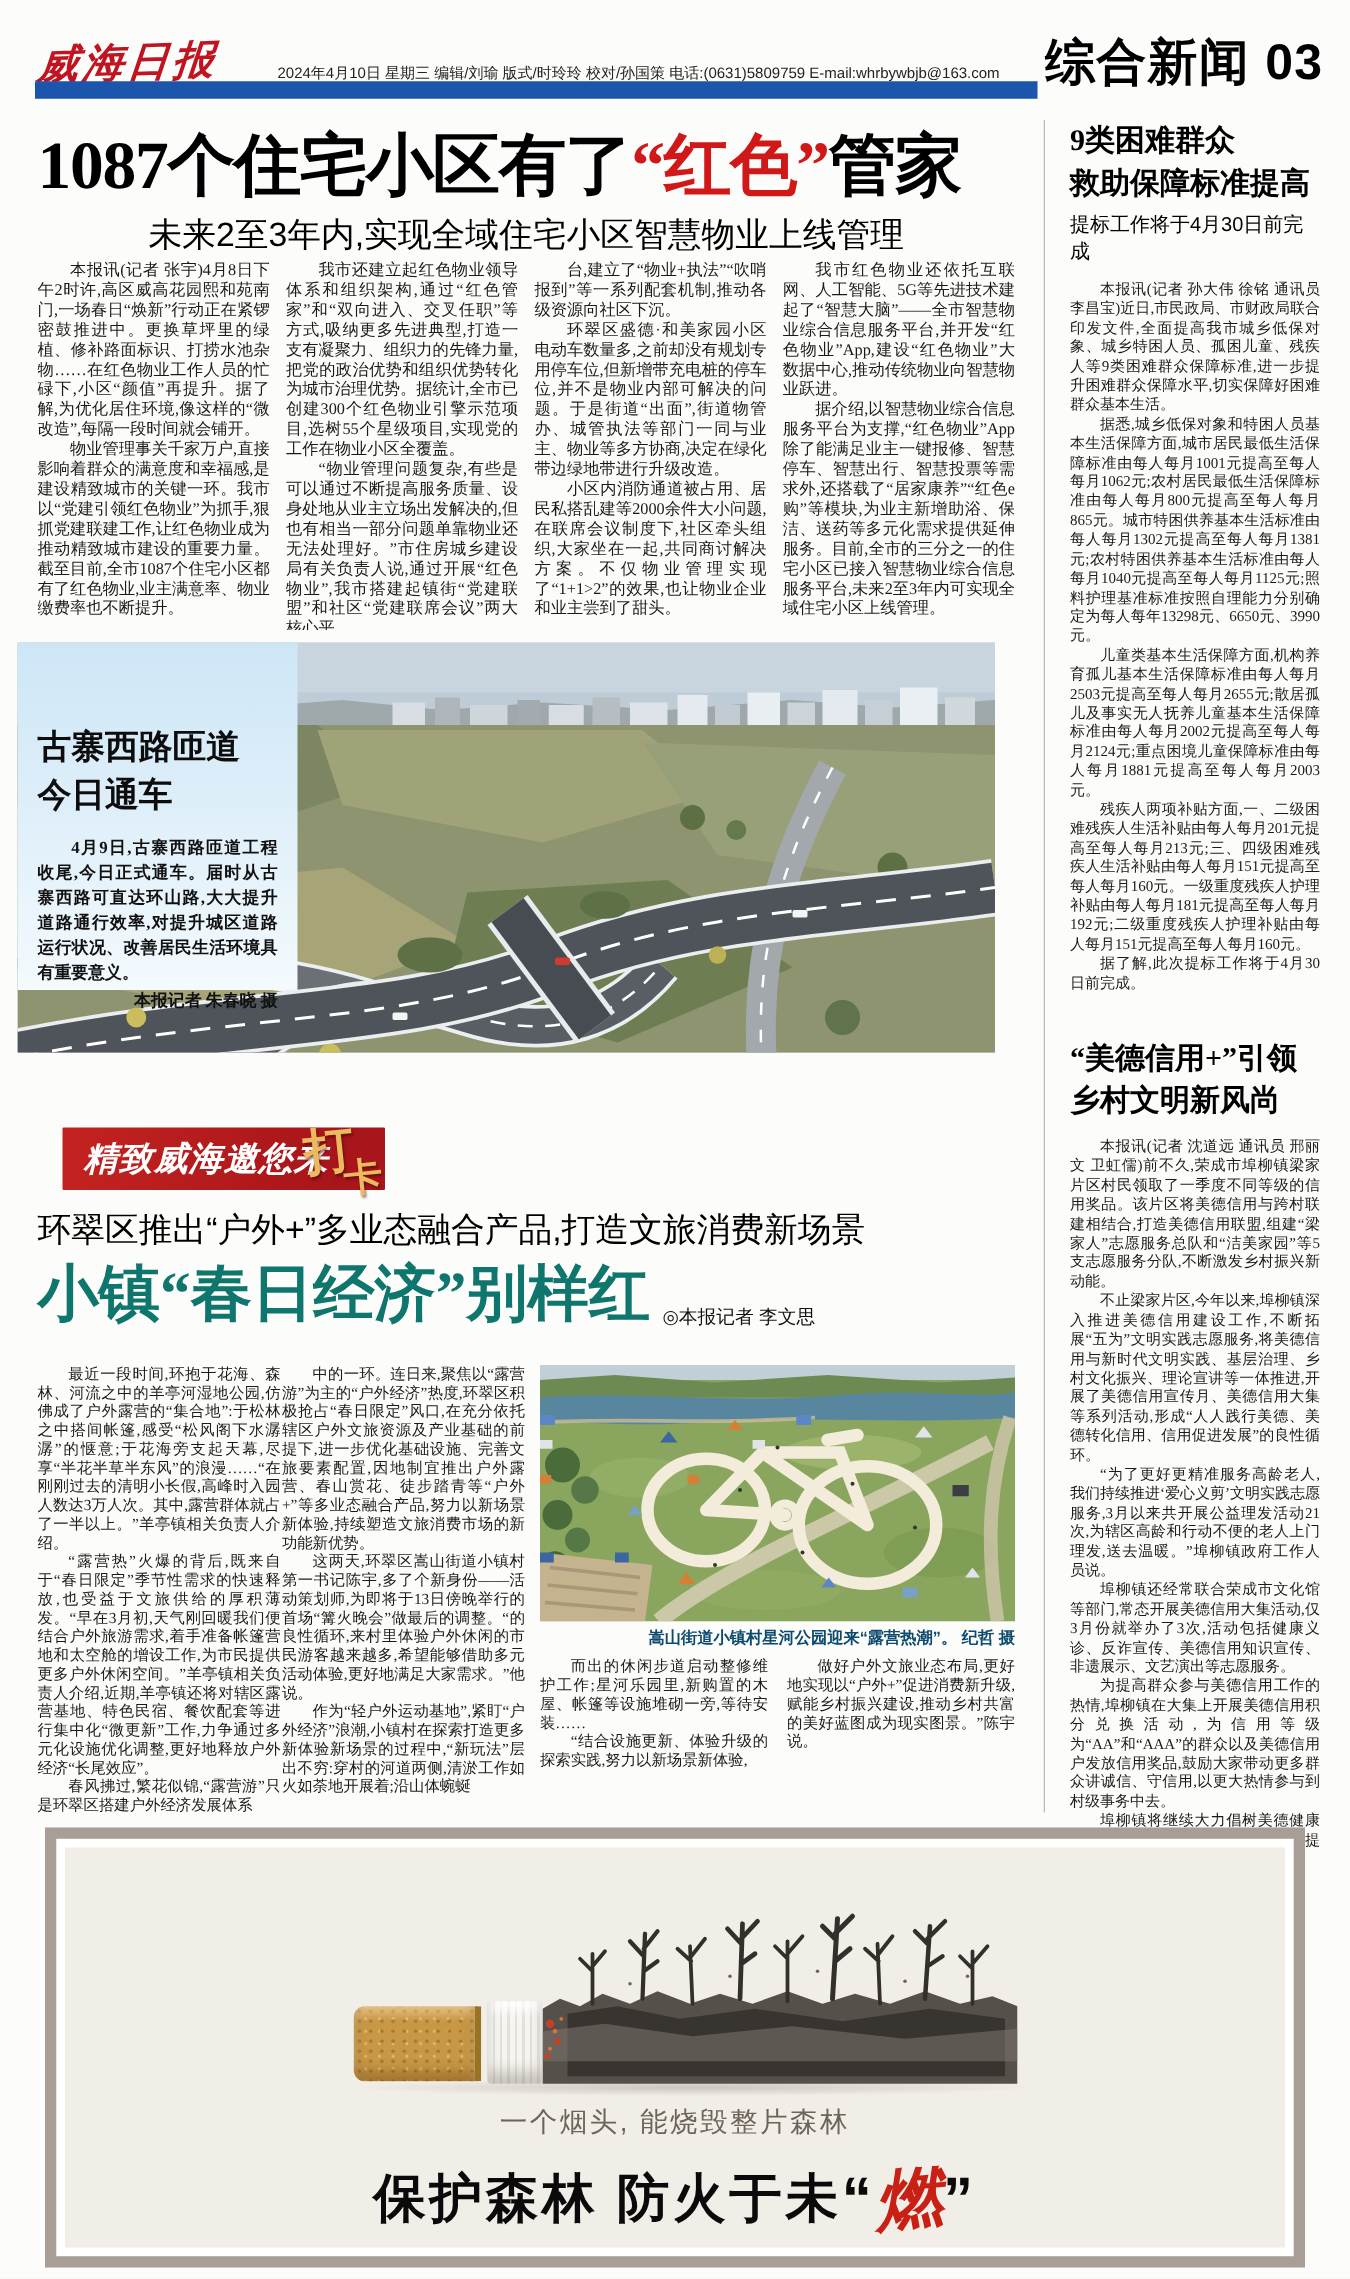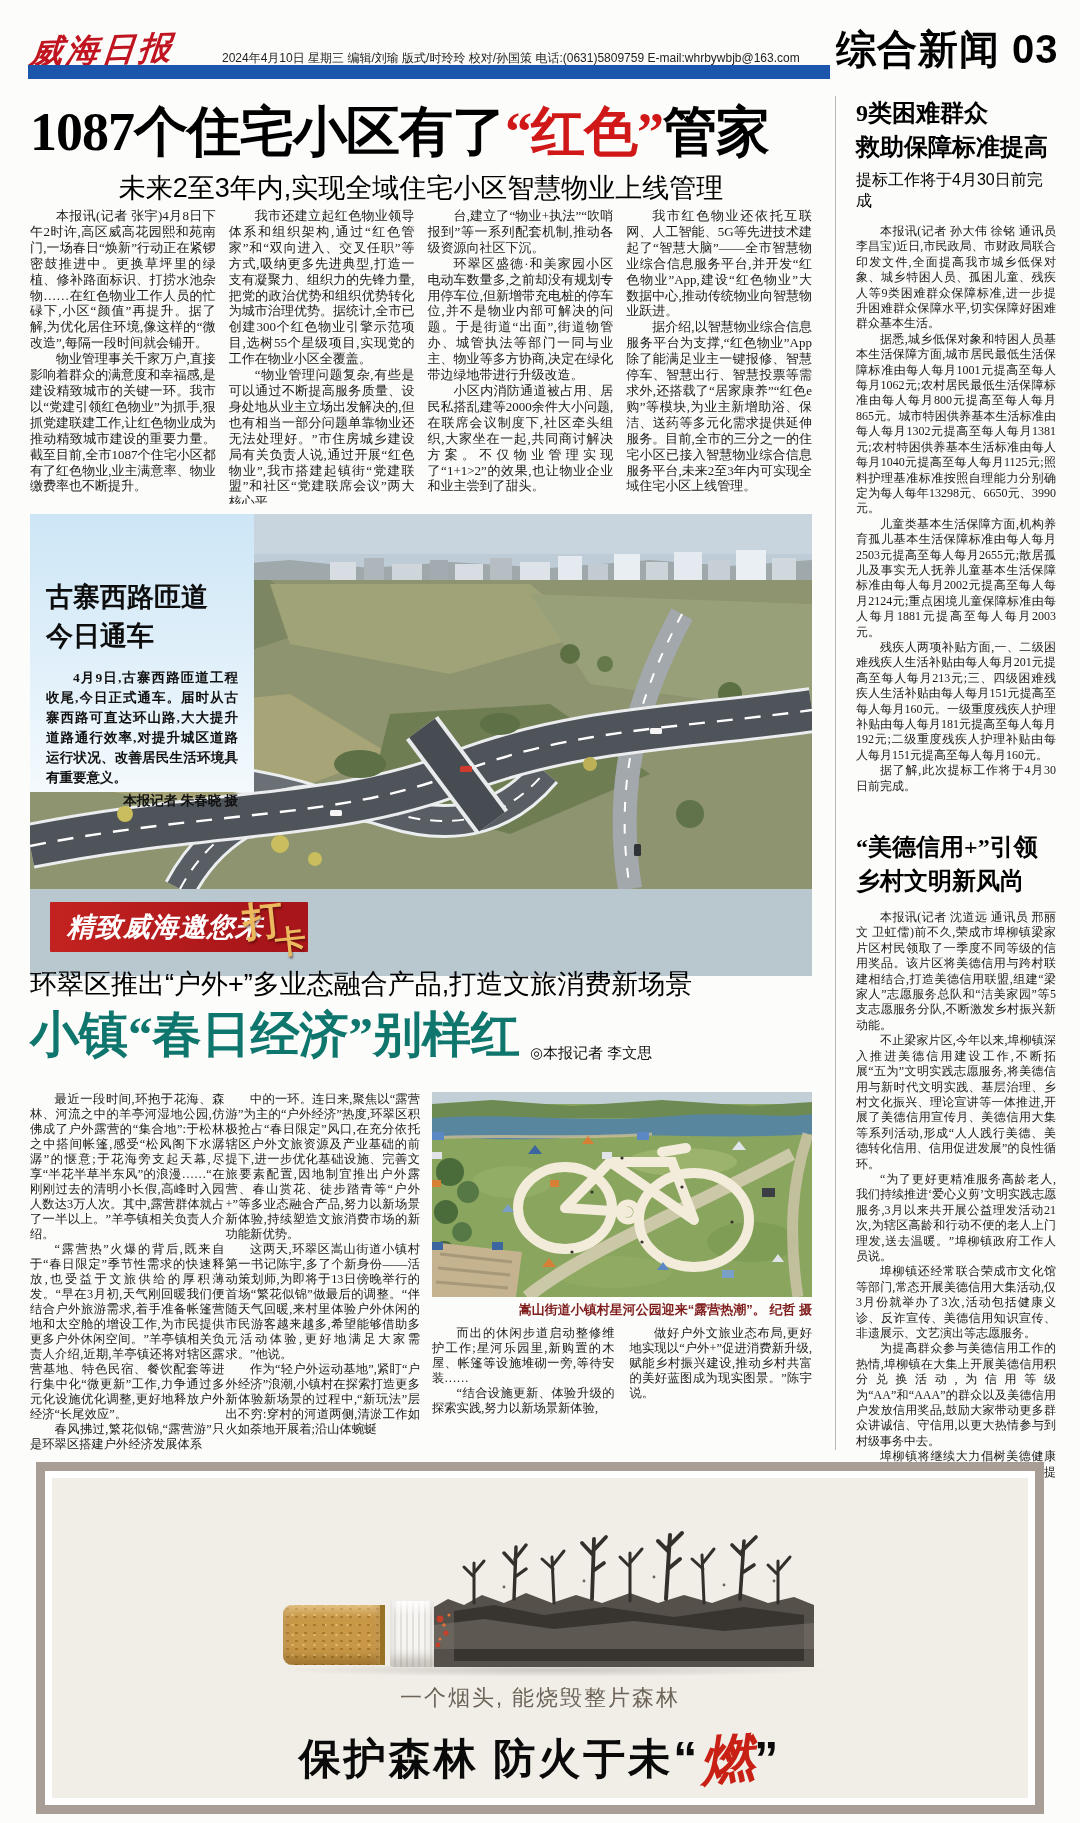--- a/index.html
+++ b/index.html
@@ -19,21 +19,21 @@
   .lead-headline { position:absolute; left:30px; top:96px; width:782px; text-align:left; font-size:54px;
     font-weight:bold; color:#000; white-space:nowrap; letter-spacing:-1px; }
   .lead-headline .red { color:#d01818; }
   .lead-subhead { position:absolute; left:30px; top:170px; width:782px; text-align:center; font-size:27px;
     color:#000; font-family:"Liberation Sans","DejaVu Sans",sans-serif; }
   .lead-cols { position:absolute; left:30px; top:208px; width:782px; height:296px; display:flex; gap:13px; overflow:hidden; }
   .lead-cols .col { flex:1; }
   .bodytext p { font-size:13px; line-height:15.9px; text-align:justify; text-indent:2em; color:#1a1a1a; }
 
   
-  .photo-wrap { position:absolute; left:30px; top:514px; width:782px; height:462px; overflow:hidden; background:#b9c7ce; }
+  .photo-wrap { position:absolute; left:14px; top:514px; width:782px; height:328px; overflow:hidden; background:#b9c7ce; }
   .caption-box { position:absolute; left:0; top:0; width:224px; height:278px; padding:64px 16px 8px 16px;
     background:linear-gradient(180deg,#cde6f6 0%,#e3f1fa 60%,#f4fafe 100%); }
   .cb-title { font-size:27px; font-weight:bold; line-height:1.45; color:#0d0d0d; }
   .cb-body { margin-top:12px; font-size:13.5px; font-weight:bold; line-height:20px; text-align:justify; text-indent:2em; color:#111; }
   .cb-credit { margin-top:4px; text-align:right; font-size:13.5px; font-weight:bold; color:#111; }
 
   
   .v-divider { position:absolute; left:835px; top:96px; width:1px; height:1354px; background:#b9b9b9; }
   .right-col { position:absolute; left:856px; top:96px; width:200px; }
   .r-title { font-size:24px; font-weight:bold; line-height:34px; color:#000; }
@@ -55,21 +55,21 @@
   .kicker { position:absolute; left:30px; top:966px; width:700px; font-size:27px; color:#000;
     font-family:"Liberation Sans","DejaVu Sans",sans-serif; }
   .feature-headline { position:absolute; left:30px; top:1002px; font-size:49px; font-weight:bold; color:#0f766e; white-space:nowrap; }
   .feature-byline { position:absolute; left:530px; top:1044px; font-size:15px; color:#111;
     font-family:"Liberation Sans","DejaVu Sans",sans-serif; }
   .feature-cols { position:absolute; left:30px; top:1092px; width:390px; height:360px; display:flex; gap:1px; overflow:hidden; }
   .feature-cols .col { flex:1; }
   .feature-cols p, .below-cols p { font-size:12.3px; line-height:15px; text-align:justify; text-indent:2em; color:#1a1a1a; }
   .feature-photo { position:absolute; left:432px; top:1092px; width:380px; height:205px; overflow:hidden; background:#8aa55e; }
   .feature-photo-caption { position:absolute; left:432px; top:1301px; width:380px; text-align:right;
-    font-size:13px; font-weight:bold; color:#7f1d1d; font-family:"Liberation Sans","DejaVu Sans",sans-serif; }
+    font-size:13px; font-weight:bold; color:#0c4a6e; font-family:"Liberation Sans","DejaVu Sans",sans-serif; }
   .below-cols { position:absolute; left:432px; top:1326px; width:380px; height:122px; display:flex; gap:15px; overflow:hidden; }
   .below-cols .col { flex:1; }
 
   
   .ad-box { position:absolute; left:36px; top:1462px; width:1008px; height:352px;
     border:9px solid #a89e95; background:#f1ede7; box-shadow:inset 0 0 0 7px #ffffff; }
   .cig { position:absolute; left:128px; top:58px; width:760px; height:150px; }
   .cig-shadow { position:absolute; left:100px; bottom:2px; width:560px; height:14px;
     background:radial-gradient(ellipse at center, rgba(0,0,0,.16), rgba(0,0,0,0) 70%); }
   .cig-filter { position:absolute; left:110px; bottom:14px; width:102px; height:60px;
@@ -229,21 +229,21 @@
   <div class="feature-byline">◎本报记者 李文思</div>
 
   <div class="feature-cols bodytext">
     <div class="col">
       <p>最近一段时间,环抱于花海、森林、河流之中的羊亭河湿地公园,仿佛成了户外露营的“集合地”:于松林之中搭间帐篷,感受“松风阁下水潺潺”的惬意;于花海旁支起天幕,尽享“半花半草半东风”的浪漫……“在刚刚过去的清明小长假,高峰时入园人数达3万人次。其中,露营群体就占了一半以上。”羊亭镇相关负责人介绍。</p>
       <p>“露营热”火爆的背后,既来自于“春日限定”季节性需求的快速释放,也受益于文旅供给的厚积薄发。“早在3月初,天气刚回暖我们便结合户外旅游需求,着手准备帐篷营地和太空舱的增设工作,为市民提供更多户外休闲空间。”羊亭镇相关负责人介绍,近期,羊亭镇还将对辖区露营基地、特色民宿、餐饮配套等进行集中化“微更新”工作,力争通过多元化设施优化调整,更好地释放户外经济“长尾效应”。</p>
       <p>春风拂过,繁花似锦,“露营游”只是环翠区搭建户外经济发展体系</p>
     </div>
     <div class="col">
       <p>中的一环。连日来,聚焦以“露营游”为主的“户外经济”热度,环翠区积极抢占“春日限定”风口,在充分依托辖区户外文旅资源及产业基础的前提下,进一步优化基础设施、完善文旅要素配置,因地制宜推出户外露营、春山赏花、徒步踏青等“户外+”等多业态融合产品,努力以新场景新体验,持续塑造文旅消费市场的新功能新优势。</p>
-      <p>这两天,环翠区嵩山街道小镇村第一书记陈宇,多了个新身份——活动策划师,为即将于13日傍晚举行的首场“繁花似锦”做最后的调整。“伴随天气回暖,来村里体验户外休闲的市民游客越来越多,希望能够借助多元活动体验,更好地满足大家需求。”他说。</p>
+      <p>这两天,环翠区嵩山街道小镇村第一书记陈宇,多了个新身份——活动策划师,为即将于13日傍晚举行的首场“篝火晚会”做最后的调整。“的良性循环,来村里体验户外休闲的市民游客越来越多,希望能够借助多元活动体验,更好地满足大家需求。”他说。</p>
       <p>作为“轻户外运动基地”,紧盯“户外经济”浪潮,小镇村在探索打造更多新体验新场景的过程中,“新玩法”层出不穷:穿村的河道两侧,清淤工作如火如荼地开展着;沿山体蜿蜒</p>
     </div>
   </div>
 
   <div class="feature-photo">
     <svg width="380" height="205" viewBox="0 0 380 205">
       <rect x="0" y="0" width="380" height="205" fill="#8aa55e"></rect>
       <rect x="0" y="0" width="380" height="12" fill="#c3cfd6"></rect>
       <path d="M0,12 L60,8 L140,14 L230,8 L320,14 L380,10 L380,26 L0,26 Z" fill="#6d8a52"></path>
       <path d="M0,26 C80,20 150,32 240,24 C300,19 350,27 380,22 L380,42 C300,48 210,40 130,46 C70,50 25,44 0,46 Z" fill="#58869e"></path>

